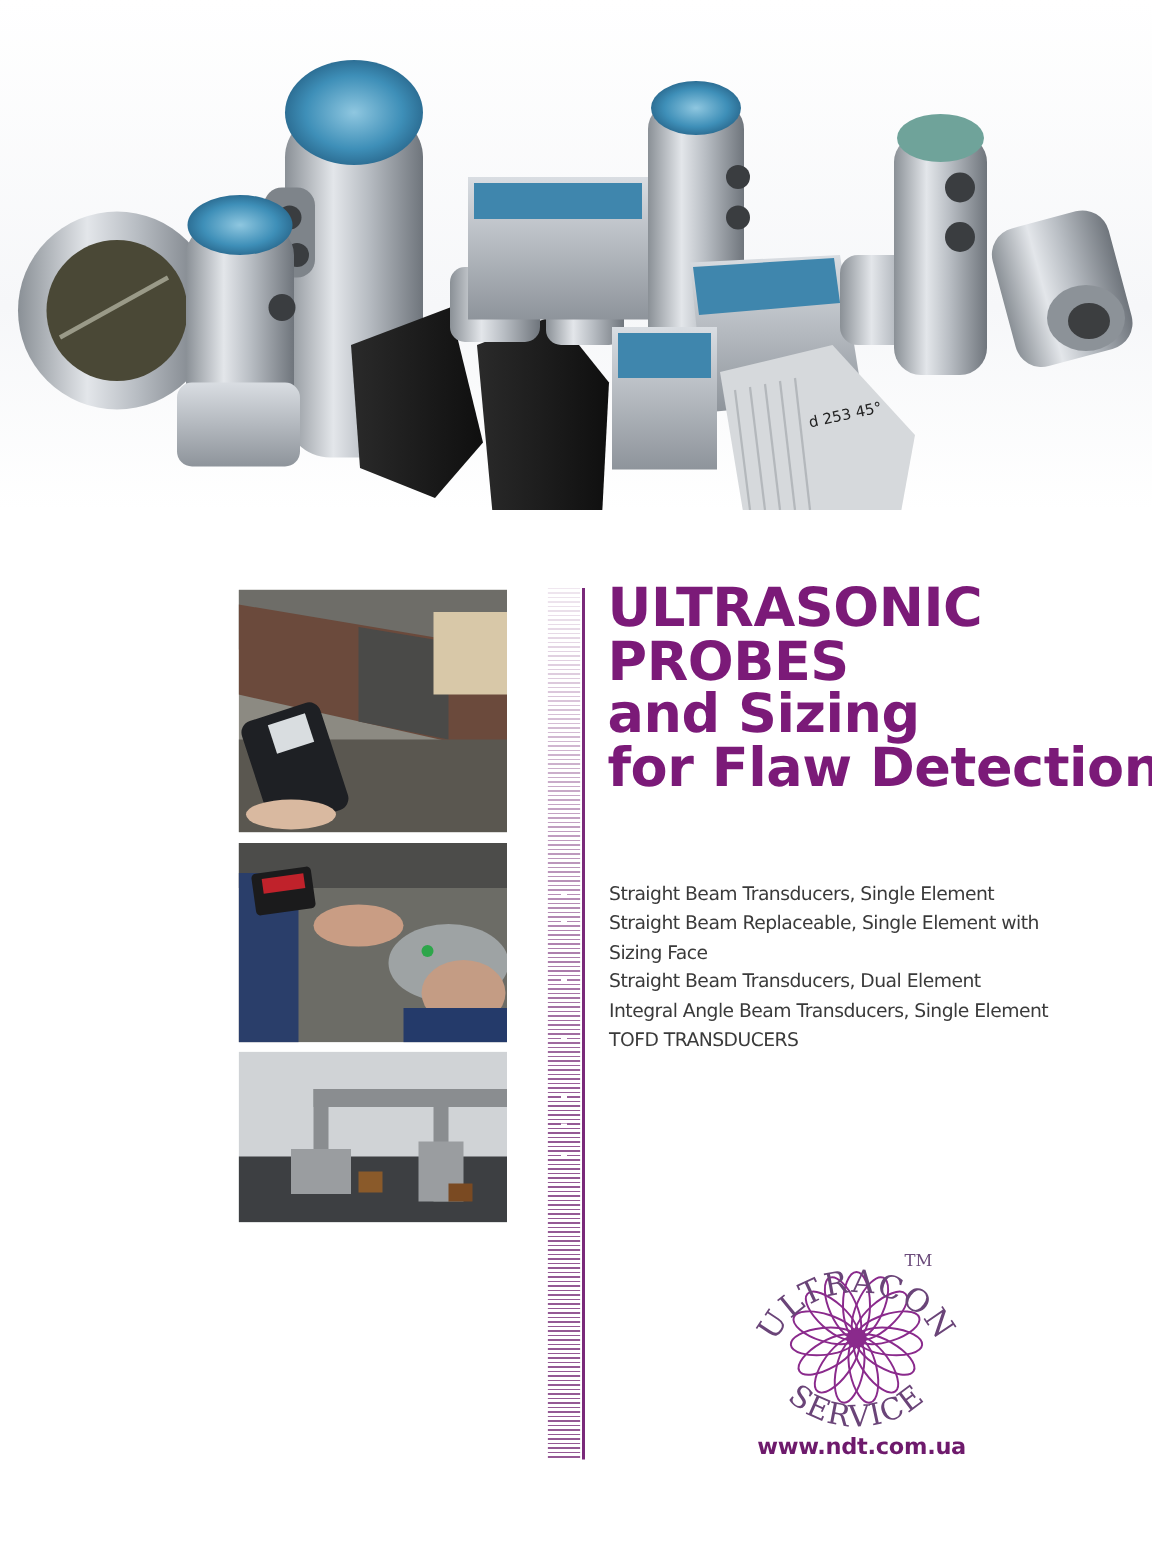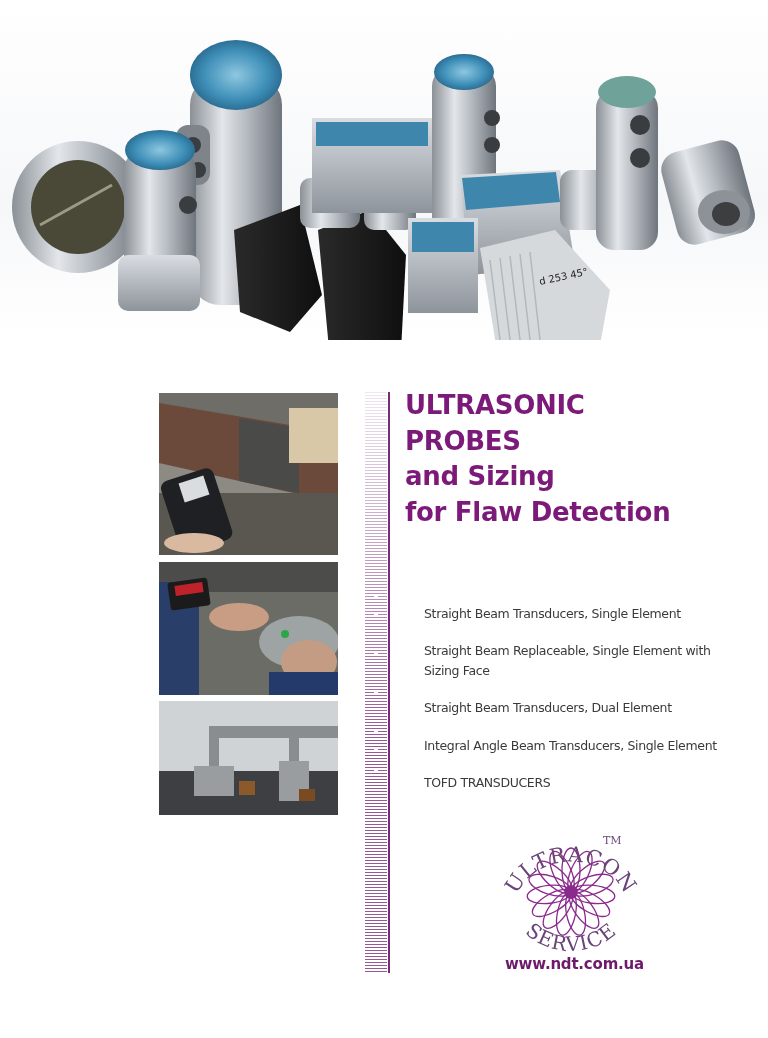--- a/index.html
+++ b/index.html
@@ -24,27 +24,27 @@
       repeating-linear-gradient(180deg, rgba(130,60,130,0.85) 0px, rgba(130,60,130,0.85) 1px, transparent 1px, transparent 3px);
     -webkit-mask-image:linear-gradient(180deg, rgba(0,0,0,0.15) 0%, rgba(0,0,0,0.55) 25%, #000 60%);
             mask-image:linear-gradient(180deg, rgba(0,0,0,0.15) 0%, rgba(0,0,0,0.55) 25%, #000 60%);
   }
   .vline { position:absolute; left:388px; top:392px; width:2px; height:581px; background:#7a2a7a; }
   .dot { position:absolute; left:374px; width:4px; height:3px; background:#fff; }
 
   
   .title { position:absolute; left:405px; top:388px; width:350px; margin:0;
            font-family:"DejaVu Sans", sans-serif; font-weight:bold; color:#7b1a78;
-           font-size:26px; line-height:35.5px; letter-spacing:-0.3px; }
+           font-size:36px; line-height:35.5px; letter-spacing:-0.3px; }
   .title span { display:block; white-space:nowrap; }
 
   
   .list { position:absolute; left:406px; top:586px; width:330px; margin:0; padding:0; list-style:none;
           font-family:"DejaVu Sans", sans-serif; color:#3a3a3a; font-size:12.5px; line-height:19.4px; letter-spacing:-0.35px; }
-  .list li { margin:18px; padding:0; }
+  .list li { margin:0; padding:0; }
 
   
   .logo { position:absolute; left:486px; top:824px; width:170px; height:130px; }
   .tm { position:absolute; left:603px; top:834px; font-family:"DejaVu Serif", serif; font-size:11px; color:#6a4a7a; }
   .url { position:absolute; left:494px; top:955px; width:150px; text-align:right;
          font-family:"DejaVu Sans", sans-serif; font-weight:bold; font-size:15px; color:#6e1a6c; letter-spacing:-0.2px; }
 </style>
 </head>
 <body>
 

